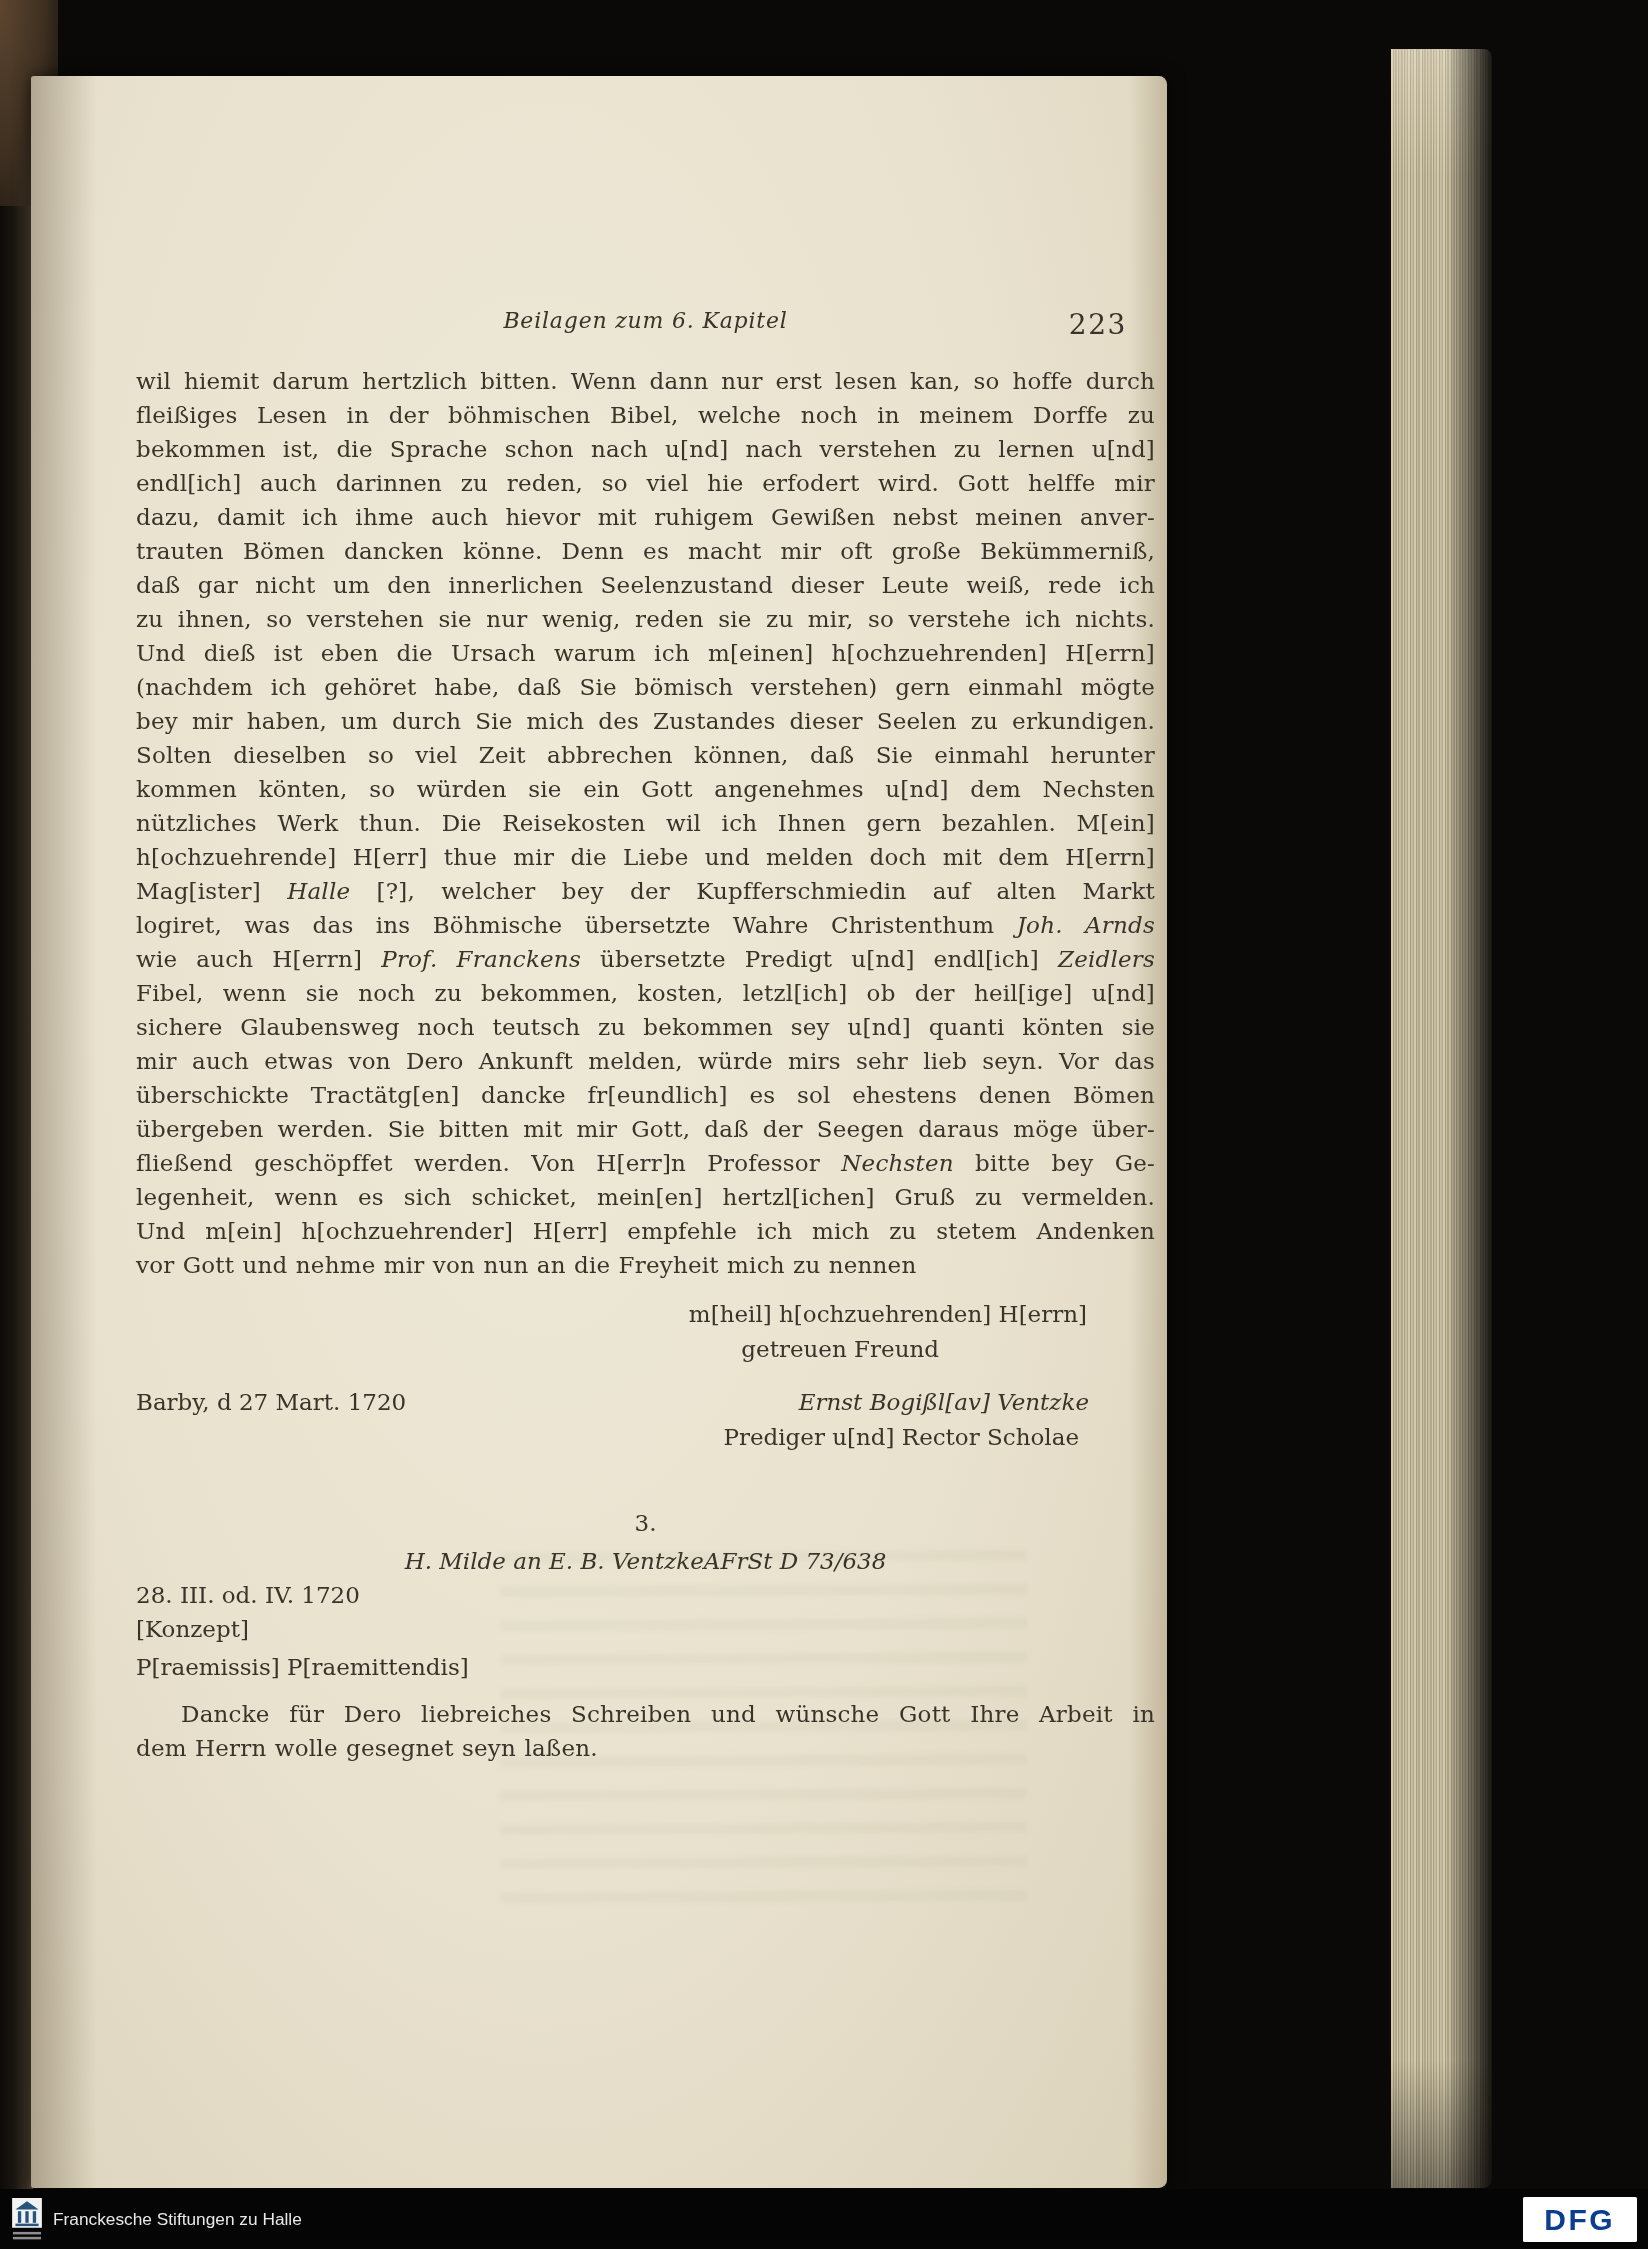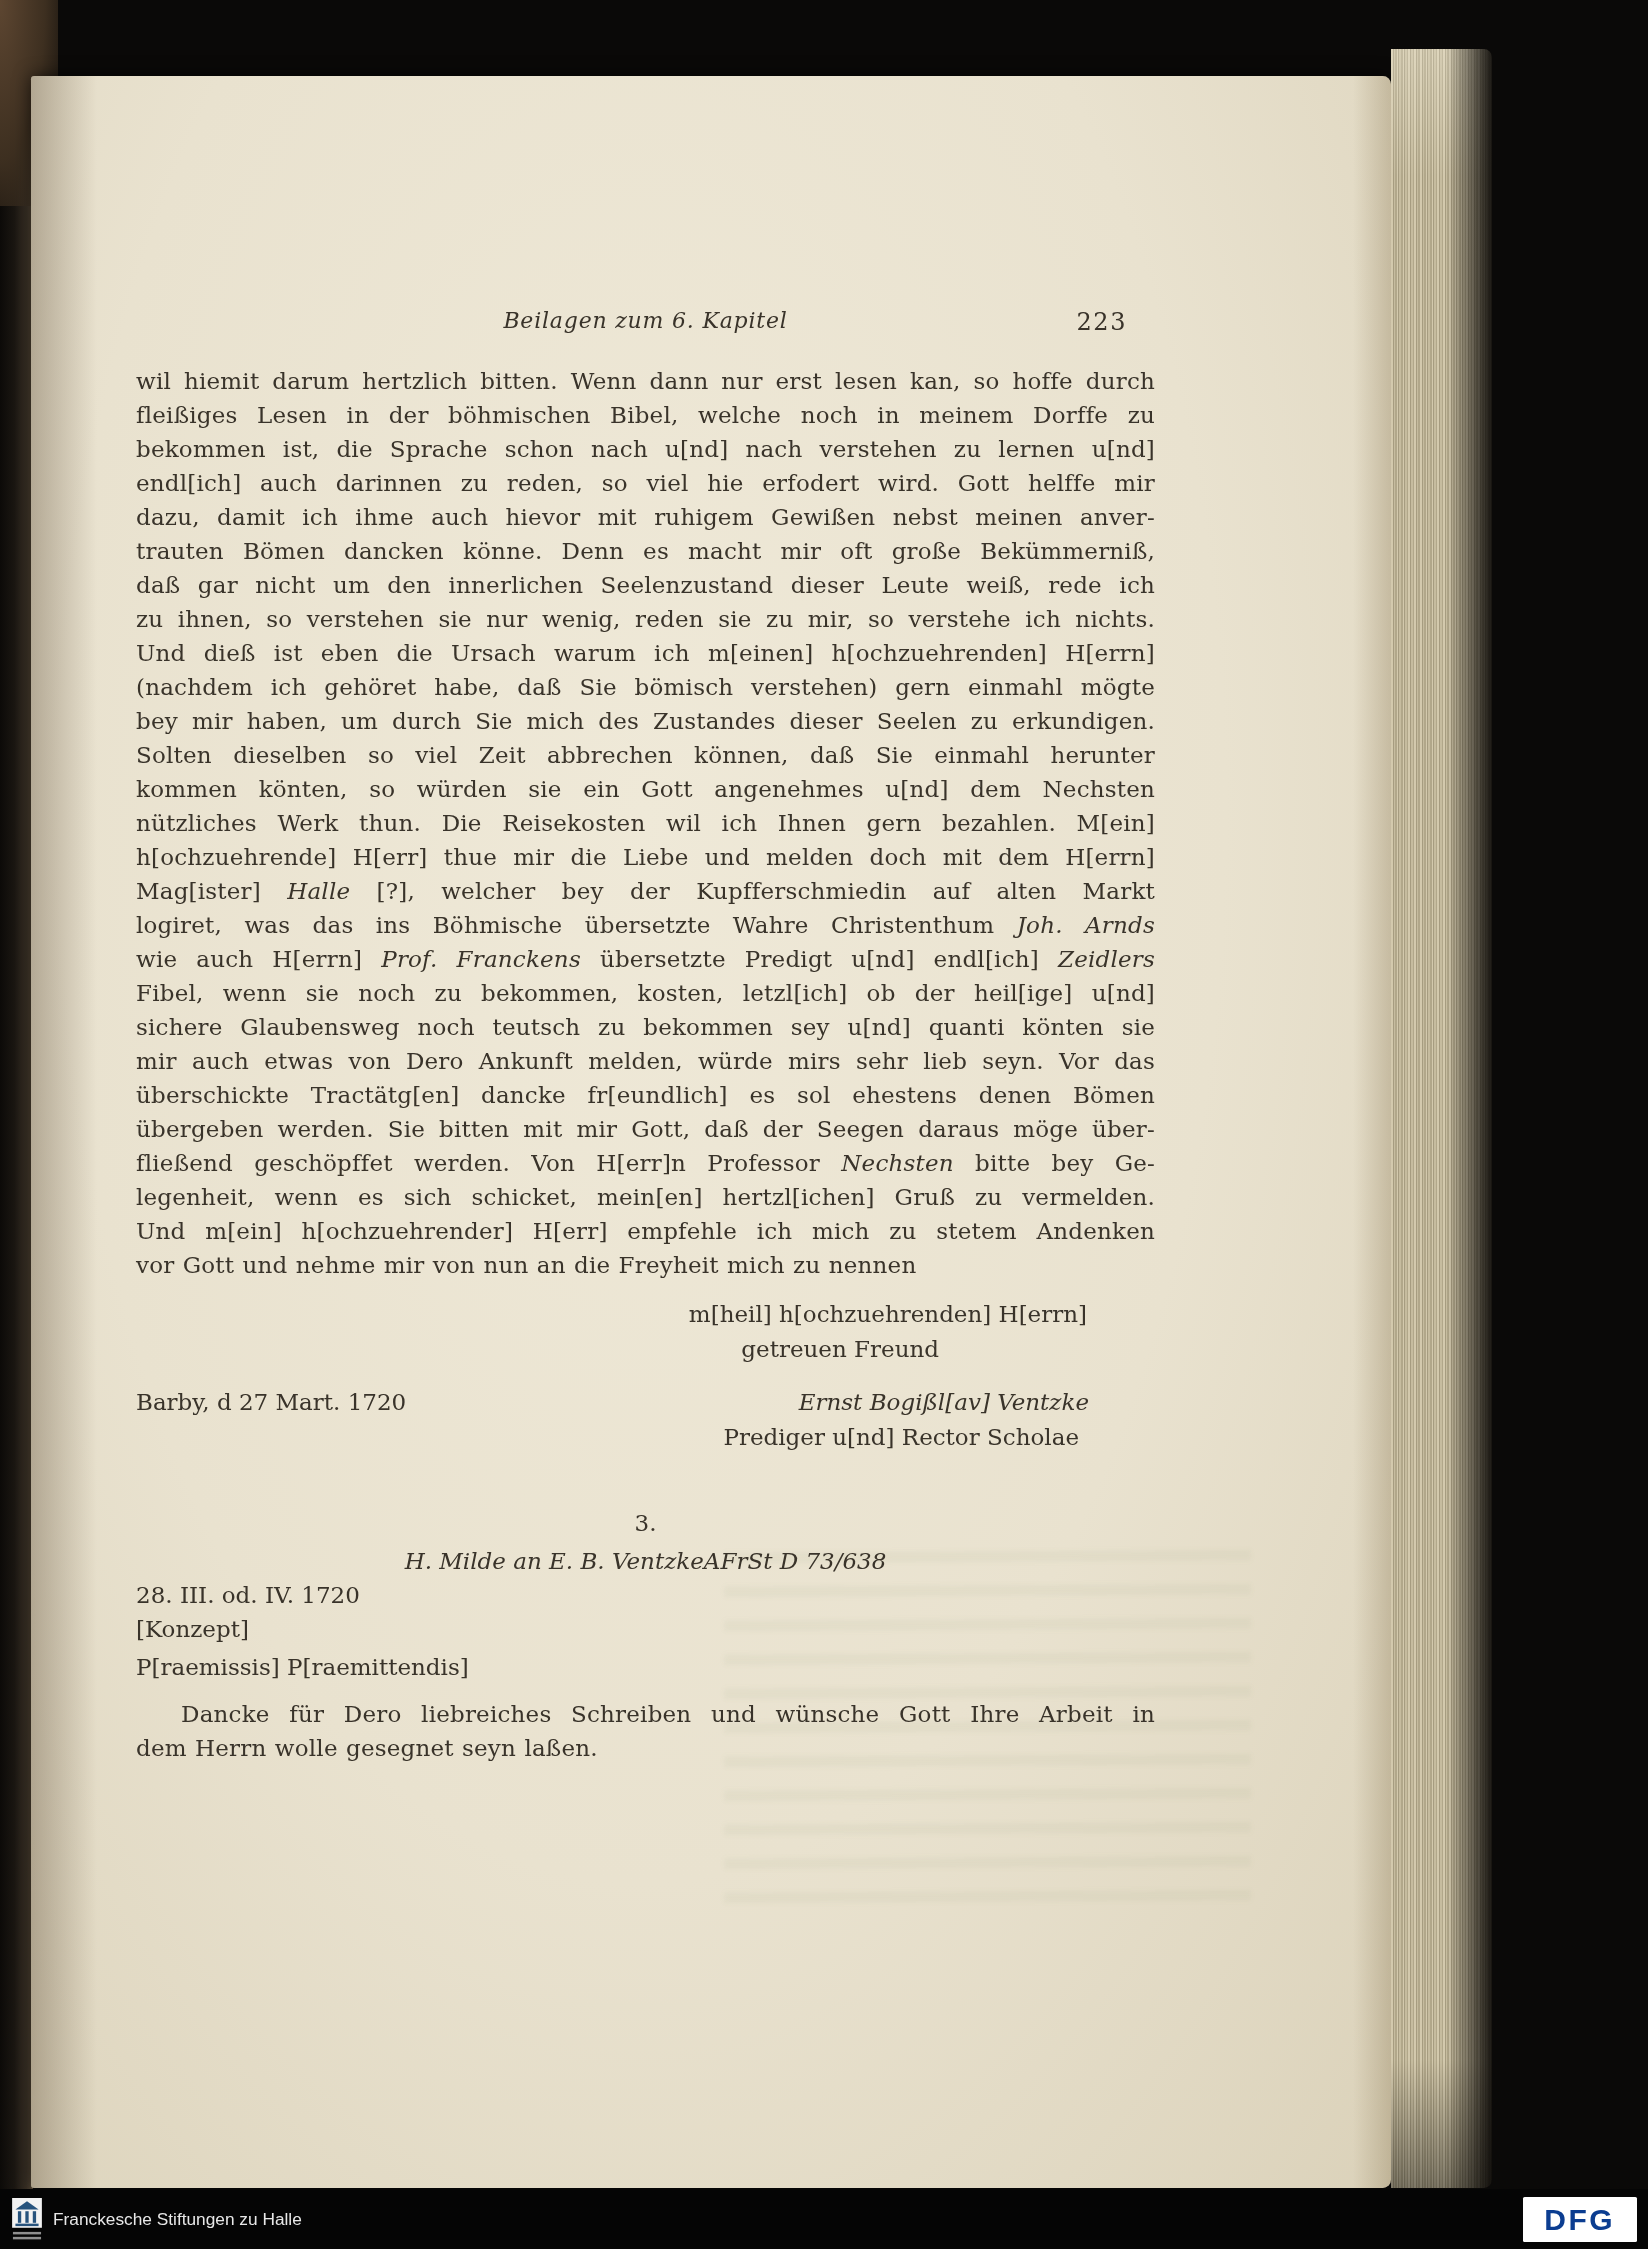--- a/index.html
+++ b/index.html
@@ -17,21 +17,21 @@
     position: absolute; left: 0; top: 0; width: 33px; height: 100%;
     background: linear-gradient(90deg, #0c0a08 0%, #1b1712 45%, #3a3126 80%, #5a4c39 100%);
   }
   .corner-brown {
     position: absolute; left: 0; top: 0; width: 58px; height: 206px;
     background: radial-gradient(ellipse at 0% 0%, #5d4631 0%, #3d2f20 55%, rgba(20,16,10,0) 100%);
   }
 
   
   .page {
-    position: absolute; left: 31px; top: 76px; width: 1360px; height: 2112px;
+    position: absolute; left: 31px; top: 76px; width: 1136px; height: 2112px;
     background: radial-gradient(ellipse at 45% 35%, #efe9d8 0%, #e9e2cf 55%, #dbd2ba 100%);
     border-radius: 3.3px 8.2px 8.2px 3.3px;
     box-shadow: 0 0 16.5px rgba(0,0,0,0.65);
   }
   .binding-shadow {
     position: absolute; left: 0; top: 0; width: 66px; height: 100%;
     background: linear-gradient(90deg, rgba(70,52,30,0.32), rgba(70,52,30,0));
     border-radius: 3.3px 0 0 3.3px;
   }
   .edge-shadow-right {
@@ -51,21 +51,21 @@
     position: absolute; left: 105px; top: 232px; width: 1019px;
     color: #39332a; font-size: 23px;
   }
   em { font-style: italic; }
 
   .header-row { position: relative; height: 35px; margin-bottom: 21.4px; }
   .running-title {
     position: absolute; left: 0; right: 0; text-align: center;
     font-style: italic; font-size: 22px; letter-spacing: 0.8px;
   }
-  .page-number { position: absolute; right: 28px; top: 0; font-size: 24px; letter-spacing: 1.6px; }
+  .page-number { position: absolute; right: 28px; top: 0; font-size: 28px; letter-spacing: 1.6px; }
 
   .body-lines .line, .para .line {
     text-align: justify; text-align-last: justify;
     line-height: 34px; letter-spacing: 0.2px; word-spacing: 0.8px;
     white-space: normal;
   }
   .body-lines .line.last, .para .line.last { text-align-last: left; }
   .para-indent .line:first-child { text-indent: 45px; }
 
   .closing { margin-top: 15px; line-height: 35px; }

